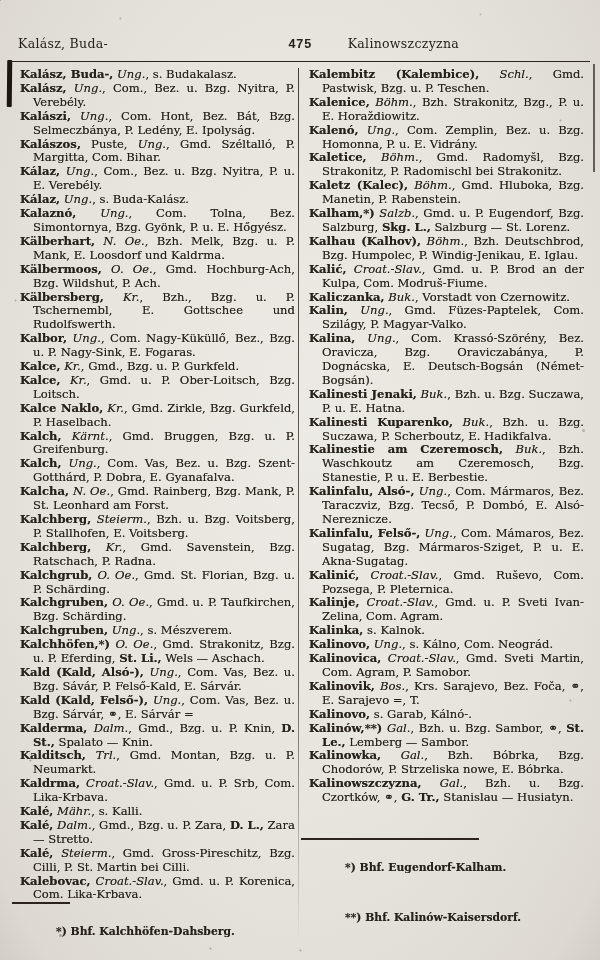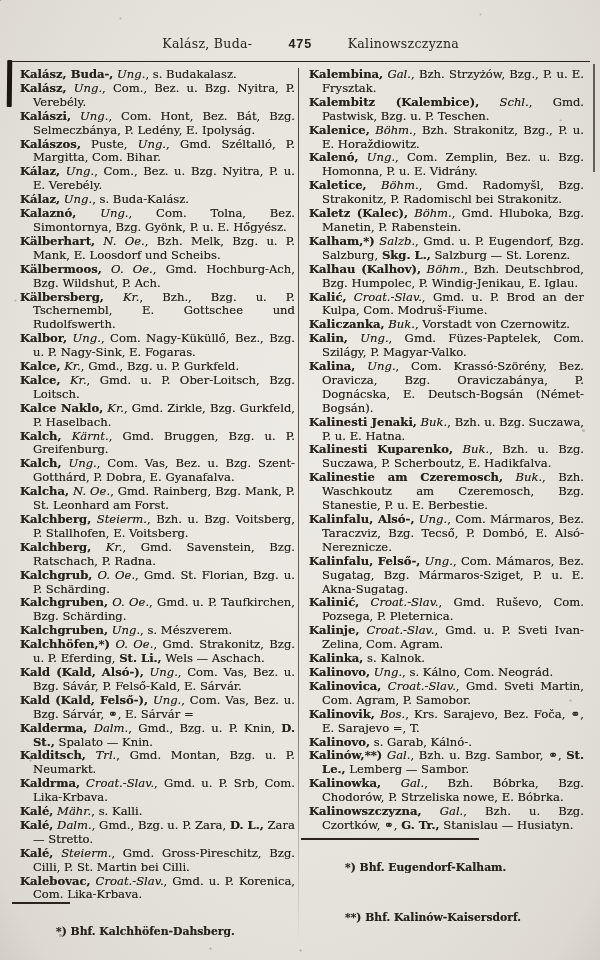--- a/index.html
+++ b/index.html
@@ -12,21 +12,21 @@
     position:relative;width:600px;height:960px;
     background:
       radial-gradient(ellipse at 50% 45%, #eceae4 0%, #e7e4de 55%, #ddd9d2 92%, #d2cec6 100%);
     color:#26211b;
   }
   .header{
     position:absolute;top:36px;left:18px;right:18px;
     display:grid;grid-template-columns:1fr auto 1fr;align-items:baseline;
     font-size:12.5px;letter-spacing:.3px;
   }
-  .header .hl{text-align:right;}
+  .header .hl{text-align:left;}
   .header .hc{text-align:center;font-weight:bold;padding:0 36px;font-family:Liberation Mono, monospace;}
   .header .hr{}
   .head-rule{
     position:absolute;top:61px;left:10px;right:10px;height:0;
     border-top:1.8px solid #2a241d;
   }
   .columns{
     position:absolute;top:68px;left:12px;right:12px;height:874px;
     display:flex;
   }
@@ -95,21 +95,21 @@
 
   <div class="columns">
     <div class="col" id="col-left">
         <p class="entry"><span class="b">Kalász, Buda-,</span><span class="i"> Ung.</span><span class="r">, s. Budakalasz.</span></p>
         <p class="entry"><span class="b">Kalász,</span><span class="i"> Ung.</span><span class="r">, Com., Bez. u. Bzg. Nyitra, P. Verebély.</span></p>
         <p class="entry"><span class="b">Kalászi,</span><span class="i"> Ung.</span><span class="r">, Com. Hont, Bez. Bát, Bzg. Selmeczbánya, P. Ledény, E. Ipolyság.</span></p>
         <p class="entry"><span class="b">Kalászos,</span><span class="r"> Puste,</span><span class="i"> Ung.</span><span class="r">, Gmd. Széltalló, P. Margitta, Com. Bihar.</span></p>
         <p class="entry"><span class="b">Kálaz,</span><span class="i"> Ung.</span><span class="r">, Com., Bez. u. Bzg. Nyitra, P. u. E. Verebély.</span></p>
         <p class="entry"><span class="b">Kálaz,</span><span class="i"> Ung.</span><span class="r">, s. Buda-Kalász.</span></p>
         <p class="entry"><span class="b">Kalaznó,</span><span class="i"> Ung.</span><span class="r">, Com. Tolna, Bez. Simontornya, Bzg. Gyönk, P. u. E. Hőgyész.</span></p>
-        <p class="entry"><span class="b">Kälberhart,</span><span class="i"> N. Oe.</span><span class="r">, Bzh. Melk, Bzg. u. P. Mank, E. Loosdorf und Scheibs.</span></p>
+        <p class="entry"><span class="b">Kälberhart,</span><span class="i"> N. Oe.</span><span class="r">, Bzh. Melk, Bzg. u. P. Mank, E. Loosdorf und Kaldrma.</span></p>
         <p class="entry"><span class="b">Kälbermoos,</span><span class="i"> O. Oe.</span><span class="r">, Gmd. Hochburg-Ach, Bzg. Wildshut, P. Ach.</span></p>
         <p class="entry"><span class="b">Kälbersberg,</span><span class="i"> Kr.</span><span class="r">, Bzh., Bzg. u. P. Tschernembl, E. Gottschee und Rudolfswerth.</span></p>
         <p class="entry"><span class="b">Kalbor,</span><span class="i"> Ung.</span><span class="r">, Com. Nagy-Küküllő, Bez., Bzg. u. P. Nagy-Sink, E. Fogaras.</span></p>
         <p class="entry"><span class="b">Kalce,</span><span class="i"> Kr.</span><span class="r">, Gmd., Bzg. u. P. Gurkfeld.</span></p>
         <p class="entry"><span class="b">Kalce,</span><span class="i"> Kr.</span><span class="r">, Gmd. u. P. Ober-Loitsch, Bzg. Loitsch.</span></p>
         <p class="entry"><span class="b">Kalce Naklo,</span><span class="i"> Kr.</span><span class="r">, Gmd. Zirkle, Bzg. Gurkfeld, P. Haselbach.</span></p>
         <p class="entry"><span class="b">Kalch,</span><span class="i"> Kärnt.</span><span class="r">, Gmd. Bruggen, Bzg. u. P. Greifenburg.</span></p>
         <p class="entry"><span class="b">Kalch,</span><span class="i"> Ung.</span><span class="r">, Com. Vas, Bez. u. Bzg. Szent-Gotthárd, P. Dobra, E. Gyanafalva.</span></p>
         <p class="entry"><span class="b">Kalcha,</span><span class="i"> N. Oe.</span><span class="r">, Gmd. Rainberg, Bzg. Mank, P. St. Leonhard am Forst.</span></p>
         <p class="entry"><span class="b">Kalchberg,</span><span class="i"> Steierm.</span><span class="r">, Bzh. u. Bzg. Voitsberg, P. Stallhofen, E. Voitsberg.</span></p>
@@ -125,21 +125,20 @@
         <p class="entry"><span class="b">Kaldrma,</span><span class="i"> Croat.-Slav.</span><span class="r">, Gmd. u. P. Srb, Com. Lika-Krbava.</span></p>
         <p class="entry"><span class="b">Kalé,</span><span class="i"> Mähr.</span><span class="r">, s. Kalli.</span></p>
         <p class="entry"><span class="b">Kalé,</span><span class="i"> Dalm.</span><span class="r">, Gmd., Bzg. u. P. Zara, </span><span class="b">D. L.,</span><span class="r"> Zara — Stretto.</span></p>
         <p class="entry"><span class="b">Kalé,</span><span class="i"> Steierm.</span><span class="r">, Gmd. Gross-Pireschitz, Bzg. Cilli, P. St. Martin bei Cilli.</span></p>
         <p class="entry"><span class="b">Kalebovac,</span><span class="i"> Croat.-Slav.</span><span class="r">, Gmd. u. P. Korenica, Com. Lika-Krbava.</span></p>
         <div class="fn-rule"></div>
         <p class="footnote">*) Bhf. Kalchhöfen-Dahsberg.</p>
       </div>
     <div class="divider"></div>
     <div class="col" id="col-right">
-        <p class="entry"><span class="b">Kalembina,</span><span class="i"> Gal.</span><span class="r">, Bzh. Strzyżów, Bzg., P. u. E. Frysztak.</span></p>
         <p class="entry"><span class="b">Kalembitz (Kalembice),</span><span class="i"> Schl.</span><span class="r">, Gmd. Pastwisk, Bzg. u. P. Teschen.</span></p>
         <p class="entry"><span class="b">Kalenice,</span><span class="i"> Böhm.</span><span class="r">, Bzh. Strakonitz, Bzg., P. u. E. Horaždiowitz.</span></p>
         <p class="entry"><span class="b">Kalenó,</span><span class="i"> Ung.</span><span class="r">, Com. Zemplin, Bez. u. Bzg. Homonna, P. u. E. Vidrány.</span></p>
         <p class="entry"><span class="b">Kaletice,</span><span class="i"> Böhm.</span><span class="r">, Gmd. Radomyšl, Bzg. Strakonitz, P. Radomischl bei Strakonitz.</span></p>
         <p class="entry"><span class="b">Kaletz (Kalec),</span><span class="i"> Böhm.</span><span class="r">, Gmd. Hluboka, Bzg. Manetin, P. Rabenstein.</span></p>
         <p class="entry"><span class="b">Kalham,*)</span><span class="i"> Salzb.</span><span class="r">, Gmd. u. P. Eugendorf, Bzg. Salzburg, </span><span class="b">Skg. L.,</span><span class="r"> Salzburg — St. Lorenz.</span></p>
         <p class="entry"><span class="b">Kalhau (Kalhov),</span><span class="i"> Böhm.</span><span class="r">, Bzh. Deutschbrod, Bzg. Humpolec, P. Windig-Jenikau, E. Iglau.</span></p>
         <p class="entry"><span class="b">Kalić,</span><span class="i"> Croat.-Slav.</span><span class="r">, Gmd. u. P. Brod an der Kulpa, Com. Modruš-Fiume.</span></p>
         <p class="entry"><span class="b">Kaliczanka,</span><span class="i"> Buk.</span><span class="r">, Vorstadt von Czernowitz.</span></p>
         <p class="entry"><span class="b">Kalin,</span><span class="i"> Ung.</span><span class="r">, Gmd. Füzes-Paptelek, Com. Szilágy, P. Magyar-Valko.</span></p>

